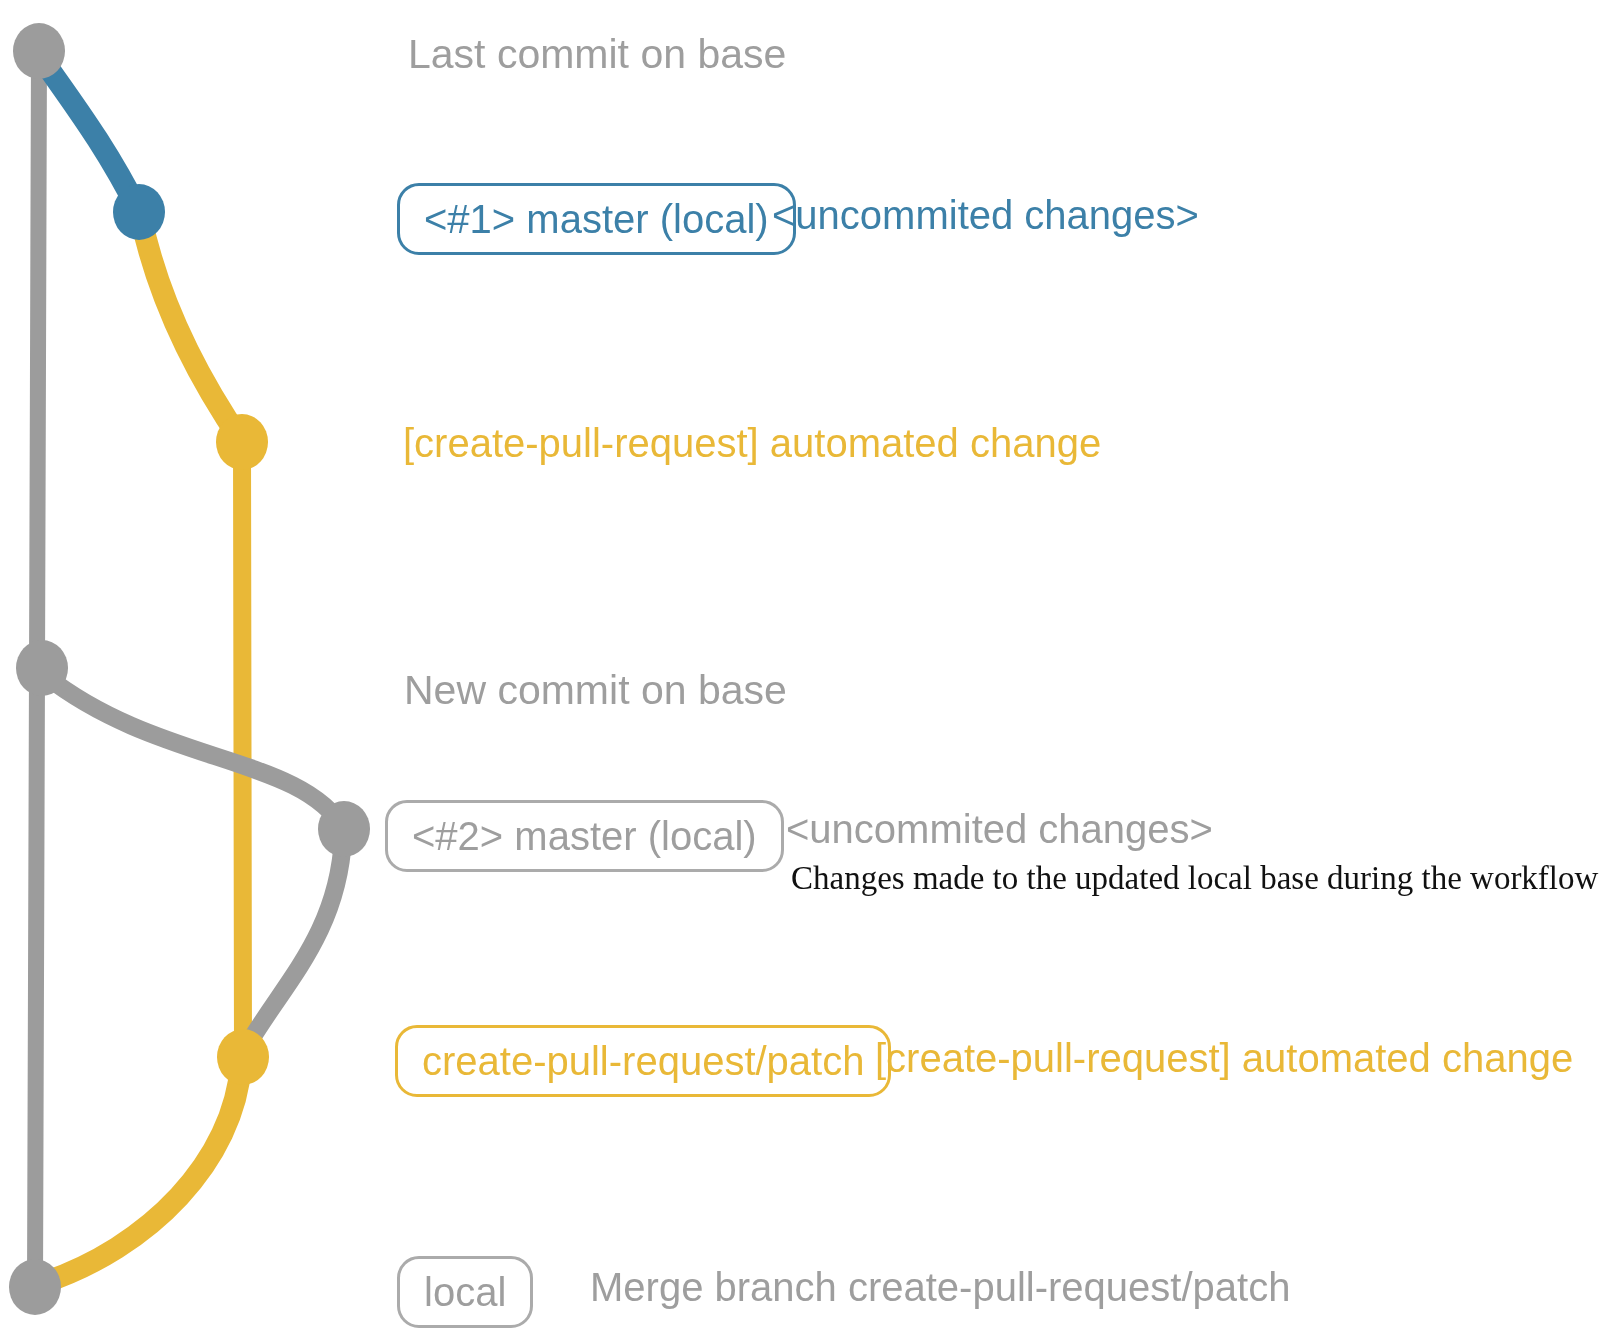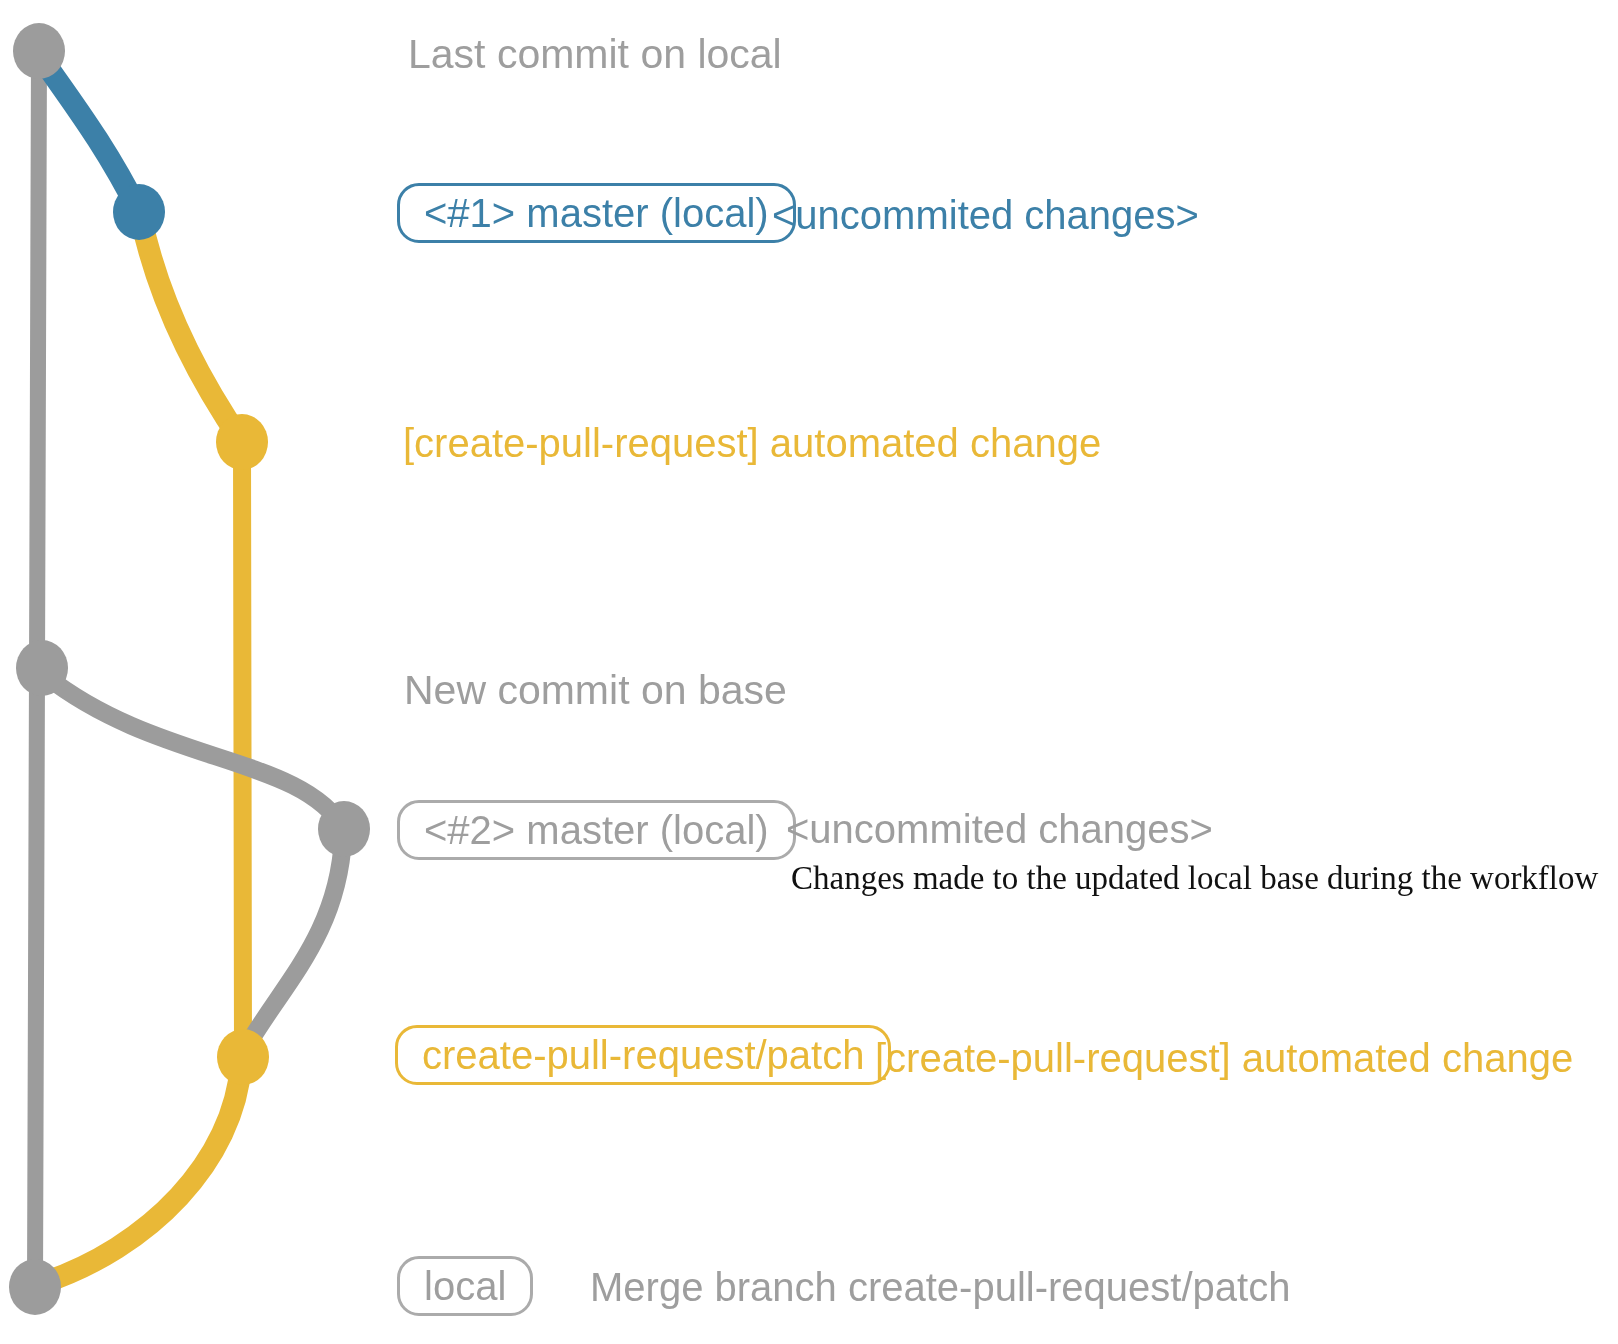--- a/index.html
+++ b/index.html
@@ -30,21 +30,21 @@
 
   .label{
     position:absolute;
     font-size:41px;line-height:48px;
     color:var(--gray-text);
     white-space:nowrap;
   }
   .badge{
     position:absolute;
     box-sizing:border-box;
-    height:60px;
+    height:72px;
     display:inline-flex;align-items:center;
     padding:0 24px;
     border:3px solid;
     border-radius:22px;
     font-size:40px;
     background:var(--bg);
     white-space:nowrap;
   }
   .note{
     position:absolute;
@@ -86,30 +86,30 @@
 
     <ellipse cx="39" cy="51" rx="26" ry="28" class="fill-gray"></ellipse>
     <ellipse cx="139" cy="212" rx="26" ry="28" class="fill-blue"></ellipse>
     <ellipse cx="242" cy="442" rx="26" ry="28" class="fill-yellow"></ellipse>
     <ellipse cx="42" cy="668" rx="26" ry="28" class="fill-gray"></ellipse>
     <ellipse cx="344" cy="829" rx="26" ry="28" class="fill-gray"></ellipse>
     <ellipse cx="243" cy="1057" rx="26" ry="28" class="fill-yellow"></ellipse>
     <ellipse cx="35" cy="1287" rx="26" ry="28" class="fill-gray"></ellipse>
   </svg>
 
-  <div class="label" style="left:408px;top:30px">Last commit on local</div>
+  <div class="label" style="left:408px;top:30px">Last commit on base</div>
 
   <div class="badge c-blue" style="left:397px;top:183px">&lt;#1&gt; master (local)</div>
   <div class="note c-blue" style="left:772px;top:192px">&lt;uncommited changes&gt;</div>
 
   <div class="note c-yellow" style="left:403px;top:420px">[create-pull-request] automated change</div>
 
   <div class="label" style="left:404px;top:666px">New commit on base</div>
 
-  <div class="badge c-gray" style="left:397px;top:800px">&lt;#2&gt; master (local)</div>
+  <div class="badge c-gray" style="left:385px;top:800px">&lt;#2&gt; master (local)</div>
   <div class="note c-gray" style="left:786px;top:806px">&lt;uncommited changes&gt;</div>
   <div class="caption" style="left:791px;top:858px">Changes made to the updated local base during the workflow</div>
 
   <div class="badge c-yellow" style="left:395px;top:1025px">create-pull-request/patch</div>
   <div class="note c-yellow" style="left:875px;top:1035px">[create-pull-request] automated change</div>
 
   <div class="badge c-gray" style="left:397px;top:1256px">local</div>
   <div class="note c-gray" style="left:590px;top:1264px">Merge branch create-pull-request/patch</div>
 
 </div>

